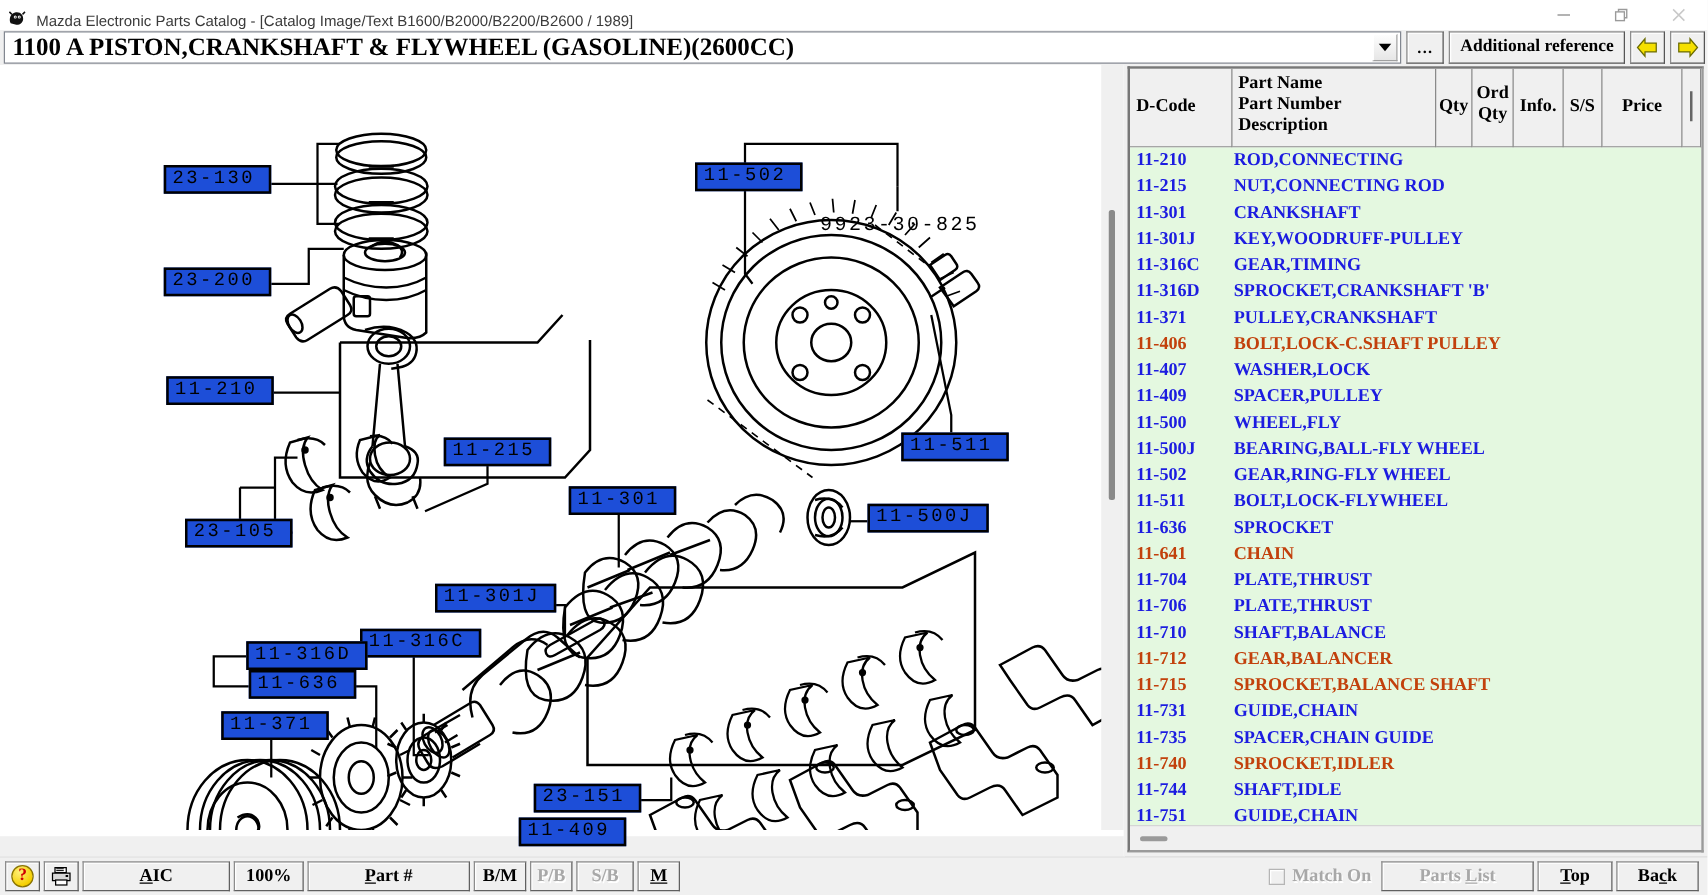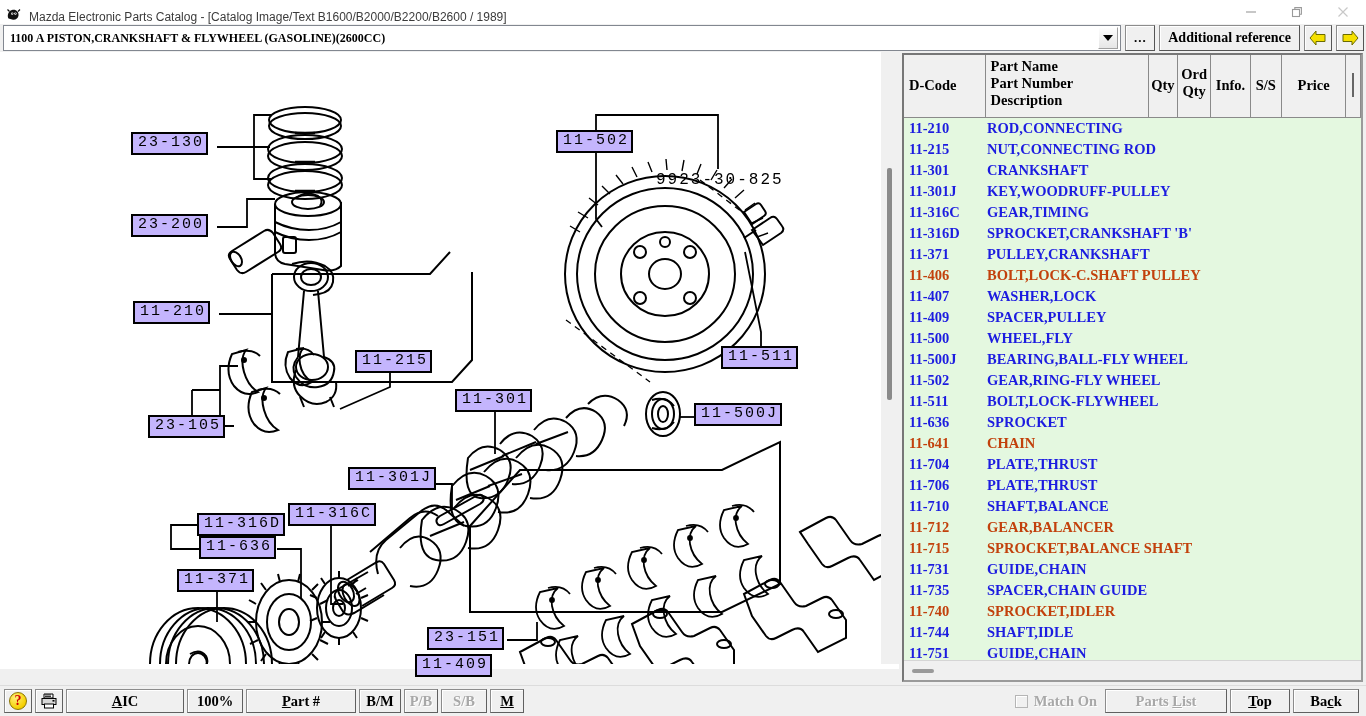--- a/index.html
+++ b/index.html
@@ -67,21 +67,21 @@
     background: #ffffff;
     display: flex;
     align-items: center;
     height: 26px;
     position: relative;
     min-width: 0;
   }
   .combo-value {
     font-family: "Liberation Serif", serif;
     font-weight: bold;
-    font-size: 12px;
+    font-size: 20px;
     color: #000;
     padding-left: 6px;
     white-space: nowrap;
     overflow: hidden;
     flex: 1 1 auto;
   }
   .combo-arrow {
     width: 20px; height: 22px;
     margin-right: 2px;
     background: linear-gradient(#fdfdfd, #e6e6e6);
@@ -157,26 +157,26 @@
     position: absolute;
     left: 0; bottom: 0;
     width: 900px; height: 16px;
     background: #f0f0f0;
   }
 
   
   .callout {
     position: absolute;
     border: 2px solid #000;
-    background: #c4b5fd;
+    background: #1d4ed8;
     font-family: "Liberation Mono", monospace;
     font-size: 15px;
     letter-spacing: 2px;
     color: #000;
-    padding: 1px 2px 2px 5px;
+    padding: 1px 11px 2px 5px;
     white-space: nowrap;
     line-height: 16px;
     z-index: 5;
   }
   .plain-label {
     position: absolute;
     font-family: "Liberation Mono", monospace;
     font-size: 16px;
     letter-spacing: 2px;
     color: #000;
@@ -302,21 +302,21 @@
     padding: 0 2px;
     cursor: default;
     white-space: nowrap;
   }
   .bbtn.disabled { color: #a8a8a8; text-shadow: 1px 1px 0 #ffffff; }
   .bbtn u { text-decoration: underline; }
   .bbtn.w-help  { width: 28px; padding: 0; }
   .bbtn.w-print { width: 28px; padding: 0; }
   .bbtn.w-aic   { width: 118px; }
   .bbtn.w-zoom  { width: 56px; }
-  .bbtn.w-part  { width: 110px; }
+  .bbtn.w-part  { width: 130px; }
   .bbtn.w-bm    { width: 42px; }
   .bbtn.w-pb    { width: 34px; }
   .bbtn.w-sb    { width: 46px; }
   .bbtn.w-m     { width: 34px; }
   .bbtn.w-plist { width: 122px; }
   .bbtn.w-top   { width: 60px; }
   .bbtn.w-back  { width: 66px; }
 
   .spacer { flex: 1 1 auto; }
   .matchon {

